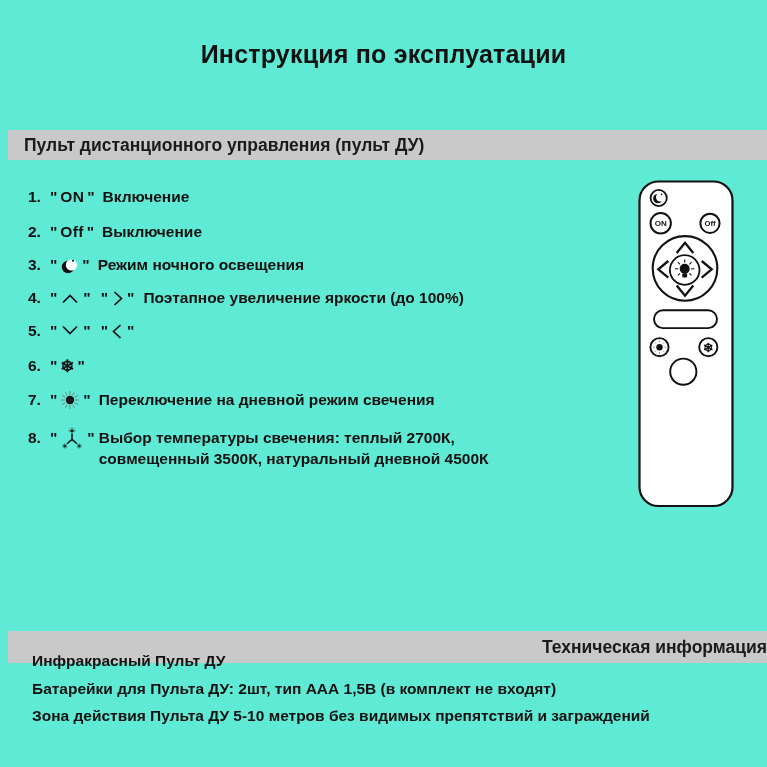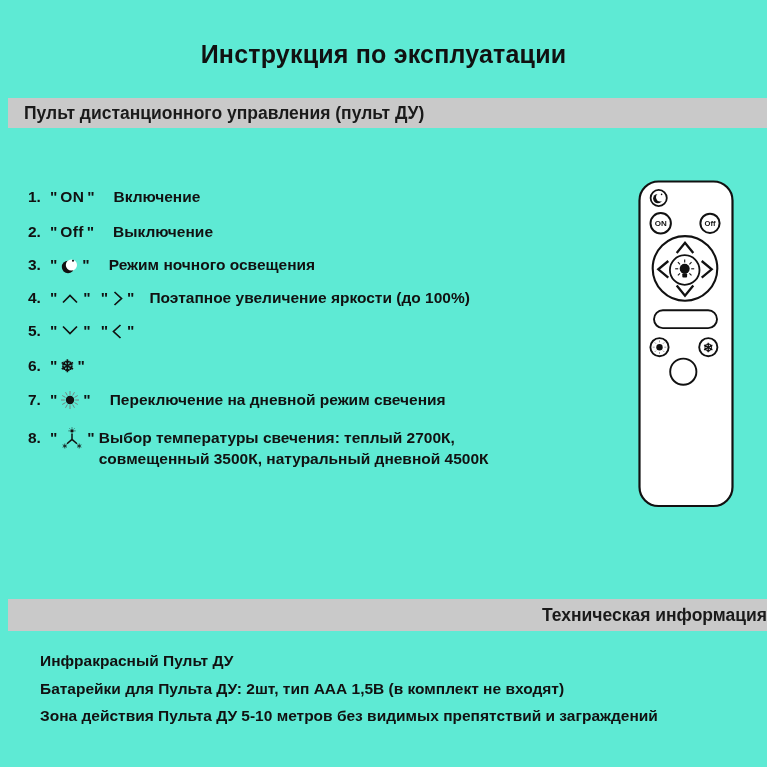--- a/index.html
+++ b/index.html
@@ -7,43 +7,43 @@
     position:relative;width:767px;height:767px;background:#5eead4;
     font-family:"Liberation Sans",sans-serif;color:#111;overflow:hidden;
   }
   .title{
     position:absolute;top:40px;left:0;width:100%;text-align:center;
     font-size:25px;font-weight:bold;margin:0;letter-spacing:0.2px;
   }
   .bar{
     position:absolute;left:8px;right:0;background:#c9c9c9;
     display:flex;align-items:center;padding-left:16px;
-    font-size:17.5px;font-weight:bold;color:#1a1a1a;
+    font-size:17.5px;font-weight:bold;color:#1a1a1a;margin-top:32px;
   }
   .bar1{top:98px;height:30px;}
   .bar2{top:599px;height:32px;justify-content:flex-end;}
   .li{
     position:absolute;left:28px;display:flex;align-items:center;
     font-size:15.5px;font-weight:bold;line-height:20px;white-space:nowrap;
   }
   .num{width:20px;flex:none;}
   .q{margin:0 2px;}
   .sym{margin:0 1px;letter-spacing:0.3px;}
   .ic{display:inline-flex;align-items:center;justify-content:center;margin:0 1px;}
   .grp{display:inline-flex;align-items:center;}
   .grp + .grp{margin-left:6px;}
-  .desc{margin-left:17px;}
-  .desc-wide{margin-left:13px;}
+  .desc{margin-left:6px;}
+  .desc-wide{margin-left:7px;}
   .li8{align-items:flex-start;line-height:21px;}
   .li8 .num,.li8 .q{line-height:21px;}
   .desc2{margin-left:2px;}
   .remote{position:absolute;left:638px;top:180px;}
   .remote text{font-family:"Liberation Sans",sans-serif;font-weight:bold;fill:#111;}
   .techline{
-    position:absolute;left:40px;font-size:15.5px;font-weight:bold;
+    position:absolute;left:32px;font-size:15.5px;font-weight:bold;
     line-height:18px;white-space:nowrap;text-align:right;
   }
   svg{overflow:hidden;}
 </style>
 </head>
 <body>
 
 <div class="page">
 
   <h1 class="title">Инструкция по эксплуатации</h1>

